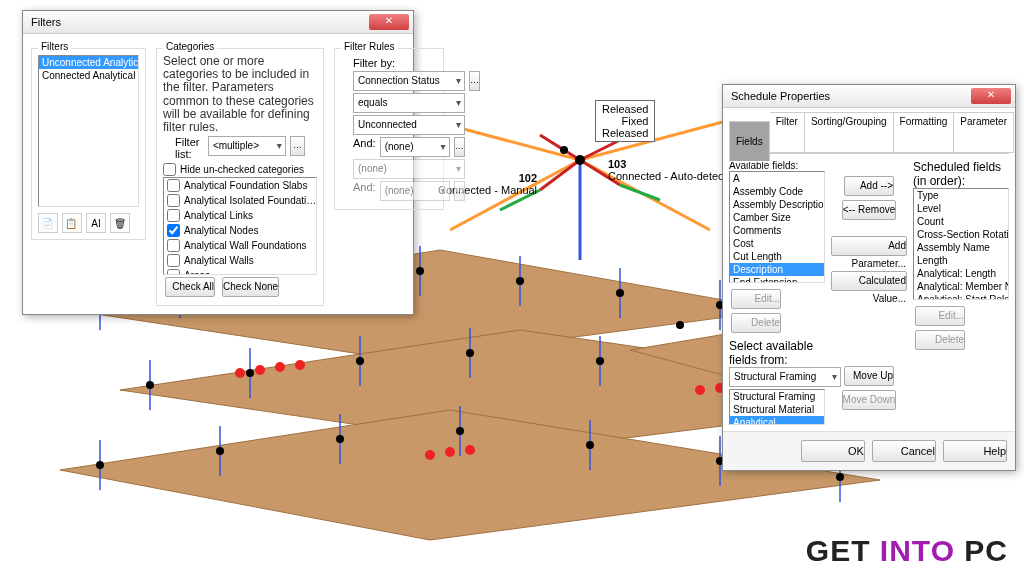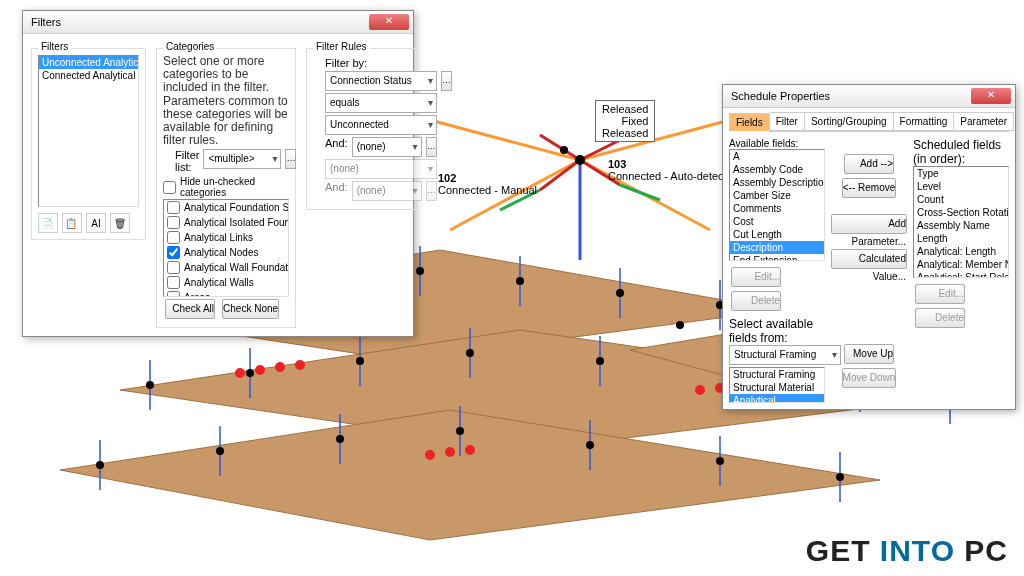--- a/index.html
+++ b/index.html
@@ -21,21 +21,21 @@
 .chk{display:flex;align-items:center;gap:4px;font-size:10px;padding:1px 0}
 .chk input{margin:0}
 .row{display:flex;align-items:flex-start;gap:4px;margin:2px 12px}
 .dlgfoot{border-top:1px solid #ddd;padding:6px;text-align:right;background:#f5f5f5}
 .dotbtn{width:20px;height:18px;border:1px solid #aaa;background:linear-gradient(#fff,#e5e5e5);line-height:16px;text-align:center;font-size:9px;cursor:pointer}
 svg.bg{position:absolute;top:0;left:0}
 .annot{position:absolute;font-size:11px;background:transparent}
 .annotbox{border:1px solid #666;padding:2px 6px;text-align:right;background:#fff}
 .watermark{position:absolute;right:16px;bottom:8px;font-family:Arial;font-weight:bold;font-size:30px;letter-spacing:1px}
 .watermark .g1{color:#222}
-.watermark .g2{color:#0369a1}
+.watermark .g2{color:#a21caf}
 .iconrow{display:flex;gap:4px;margin-top:6px}
 .iconbtn{width:18px;height:18px;border:1px solid #ccc;background:#fdfdfd;display:flex;align-items:center;justify-content:center;font-size:10px;cursor:pointer}
 </style>
 </head>
 <body>
 
 <svg class="bg" width="1024" height="576">
 
   <g stroke-width="3">
     <line x1="580" y1="160" x2="430" y2="120" stroke="#ff9933"></line>
@@ -134,21 +134,21 @@
 <div class="annot" style="left:595px;top:100px">
   <div class="annotbox">
     <div>Released</div>
     <div>Fixed</div>
     <div>Released</div>
   </div>
 </div>
 <div class="annot" style="left:608px;top:158px">
   <b>103</b><br><span>Connected - Auto-detect</span>
 </div>
-<div class="annot" style="left:438px;top:172px;">
+<div class="annot" style="left:438px;top:172px;text-align:right">
   <b>102</b><br><span>Connected - Manual</span>
 </div>
 
 <div class="dialog" style="left:22px;top:10px;width:390px">
   <div class="titlebar">
     <span class="title">Filters</span>
     <span class="closebtn">✕</span>
   </div>
   <div class="body">
 
@@ -161,21 +161,21 @@
         </div>
         <div class="iconrow">
           <span class="iconbtn">📄</span>
           <span class="iconbtn">📋</span>
           <span class="iconbtn">AI</span>
           <span class="iconbtn">🗑</span>
         </div>
       </div>
     </div>
 
-    <div style="width:140px">
+    <div style="width:168px">
       <div class="groupbox">
           <span class="lbl">Categories</span>
         <div style="font-size:12px;color:#333;line-height:1.1">Select one or more categories to be included in the filter. Parameters common to these categories will be available for defining filter rules.</div>
         <div class="row">
             <span>Filter list:</span>
           <span class="combo" style="min-width:56px">&lt;multiple&gt;</span>
           <span class="dotbtn">…</span>
         </div>
         <label class="chk">
             <input type="checkbox" style="">
@@ -251,21 +251,21 @@
   </div>
 </div>
 
 <div class="dialog" style="left:722px;top:84px;width:292px">
   <div class="titlebar">
     <span class="title">Schedule Properties</span>
     <span class="closebtn">✕</span>
   </div>
   <div style="padding:4px 6px 0 6px">
     <div style="display:flex;border-bottom:1px solid #ccc;font-size:10px">
-      <div style="padding:3px 6px;border:1px solid #ccc;border-bottom:1px solid #fff;background:#fdba74;position:relative;top:1px">Fields</div>
+      <div style="padding:14px 6px;border:1px solid #ccc;border-bottom:1px solid #fff;background:#a3a3a3;position:relative;top:9px">Fields</div>
       <div style="padding:3px 6px;border:1px solid #ccc;border-left:none">Filter</div>
       <div style="padding:3px 6px;border:1px solid #ccc;border-left:none">Sorting/Grouping</div>
       <div style="padding:3px 6px;border:1px solid #ccc;border-left:none">Formatting</div>
       <div style="padding:3px 6px;border:1px solid #ccc;border-left:none">Parameter</div>
     </div>
   </div>
   <div style="display:flex;gap:4px;padding:6px">
     <div style="width:96px">
       <div style="font-size:10px">Available fields:</div>
       <div class="listbox" style="height:110px" id="availlist">
@@ -306,19 +306,24 @@
           <div class="item">Cross-Section Rotation</div>
           <div class="item">Assembly Name</div>
           <div class="item">Length</div>
           <div class="item">Analytical: Length</div>
           <div class="item">Analytical: Member Number</div>
           <div class="item">Analytical: Start Release</div>
         </div>
       <div style="margin-top:4px"><span class="btn sm dis">Edit...</span><span class="btn sm dis">Delete</span></div>
     </div>
   </div>
+  <div class="dlgfoot">
+    <span class="btn">OK</span>
+    <span class="btn">Cancel</span>
+    <span class="btn">Help</span>
+  </div>
 </div>
 
 <div class="watermark">
   <span class="g1">GET</span>
   <span class="g2">INTO</span>
   <span class="g1">PC</span>
 </div>
 
 </body></html>

